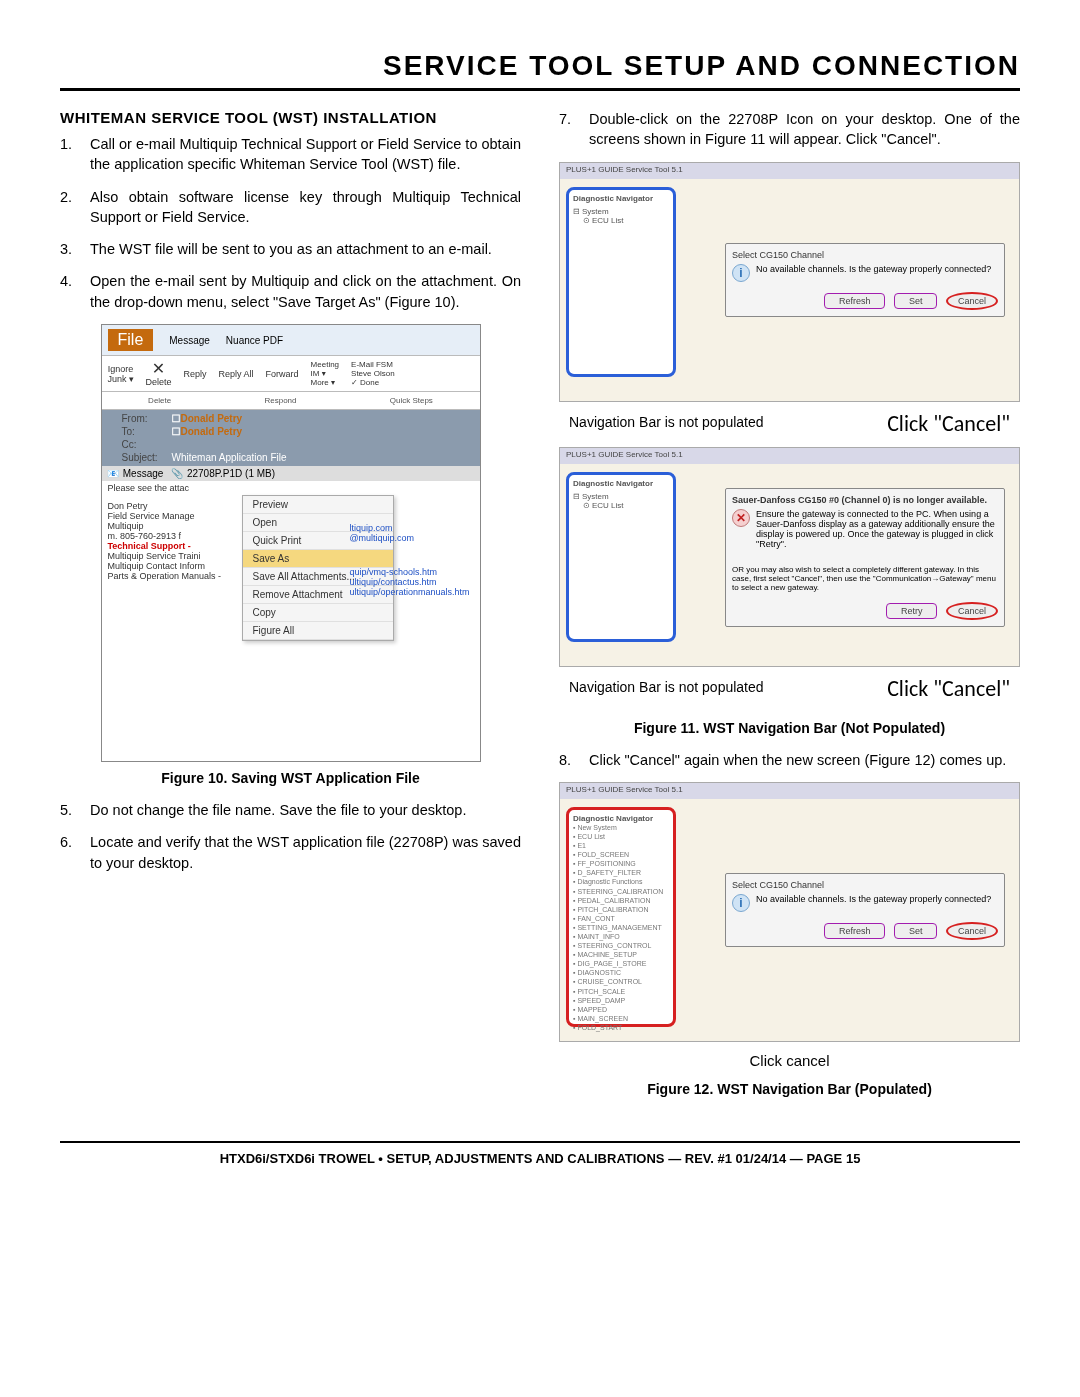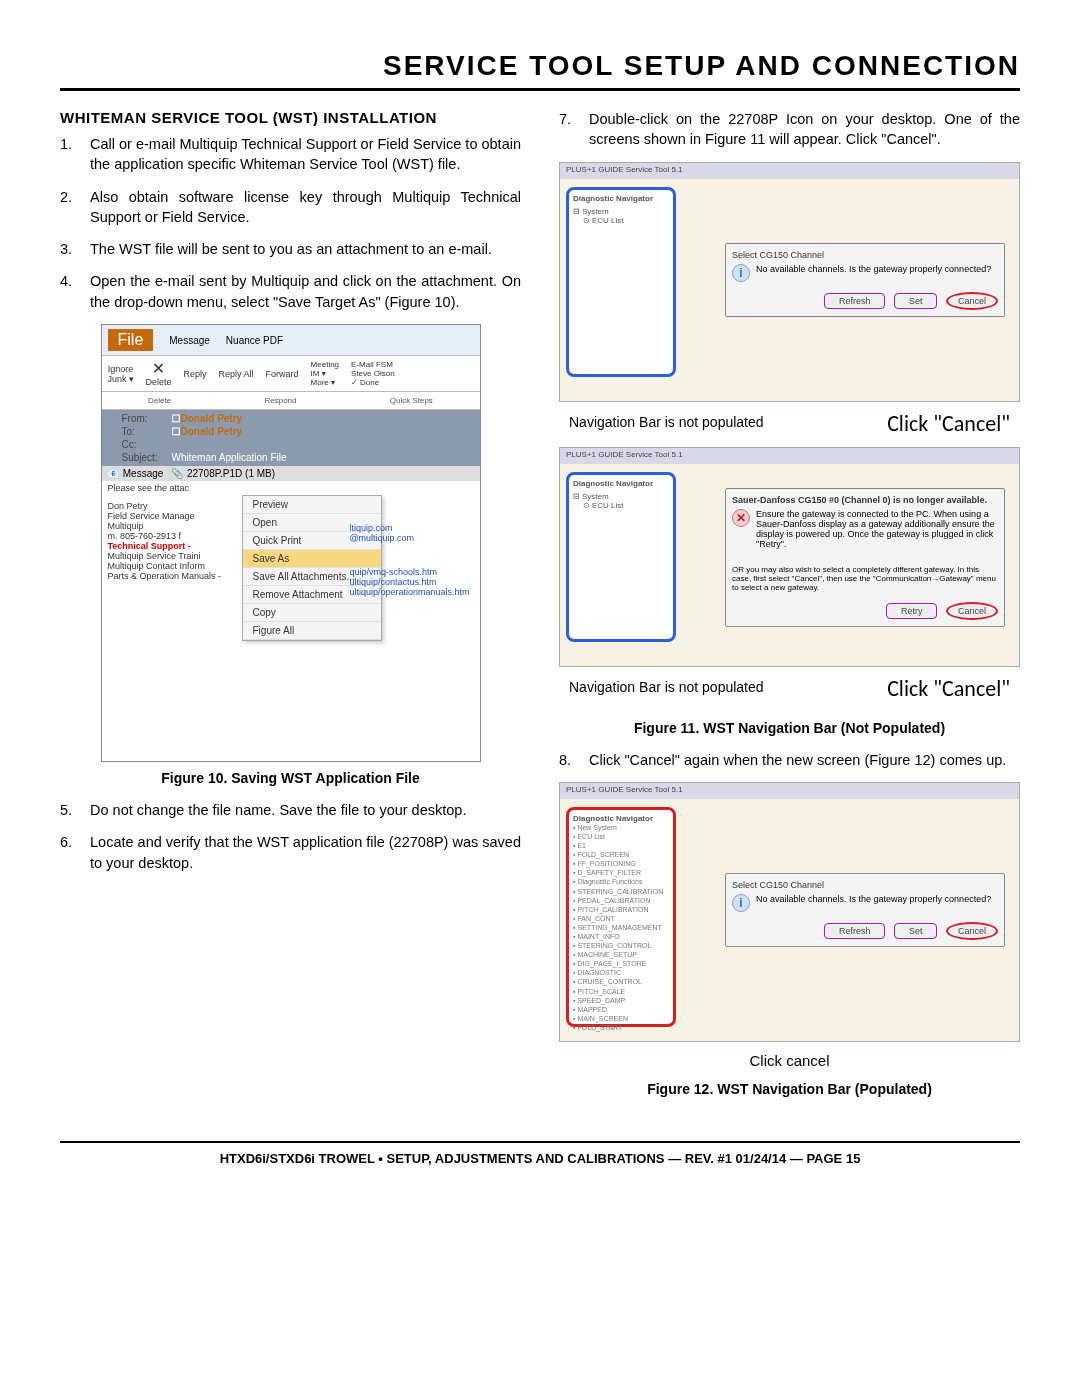--- a/index.html
+++ b/index.html
@@ -130,21 +130,21 @@
   }
   .ol-row { display:flex; font-size:10px; padding:1px 6px; }
   .ol-row .lab { width: 50px; color:#444; }
   .ol-row .val { color: #c46a0e; font-weight: bold; }
   .ol-row .val2 { color:#333; }
   .ol-msgbar { background:#ddd; padding:2px 6px; font-size:10px; }
   .context-menu {
     position: relative;
     border: 1px solid #aaa;
     background: #f5f5f5;
-    width: 140px;
+    width: 152px;
     margin-left: 140px;
     box-shadow: 2px 2px 4px rgba(0,0,0,.2);
     font-size:10px;
   }
   .cm-item {
     padding: 3px 10px;
     border-bottom: 1px solid #e0e0e0;
     color:#333;
   }
   .cm-item.hl { background: #f5d87f; }

